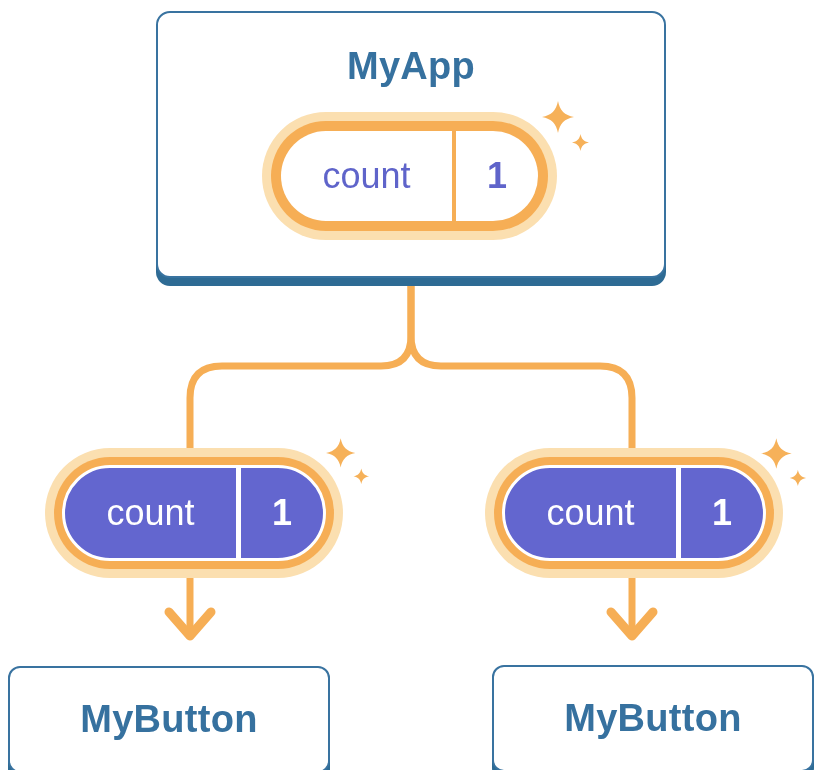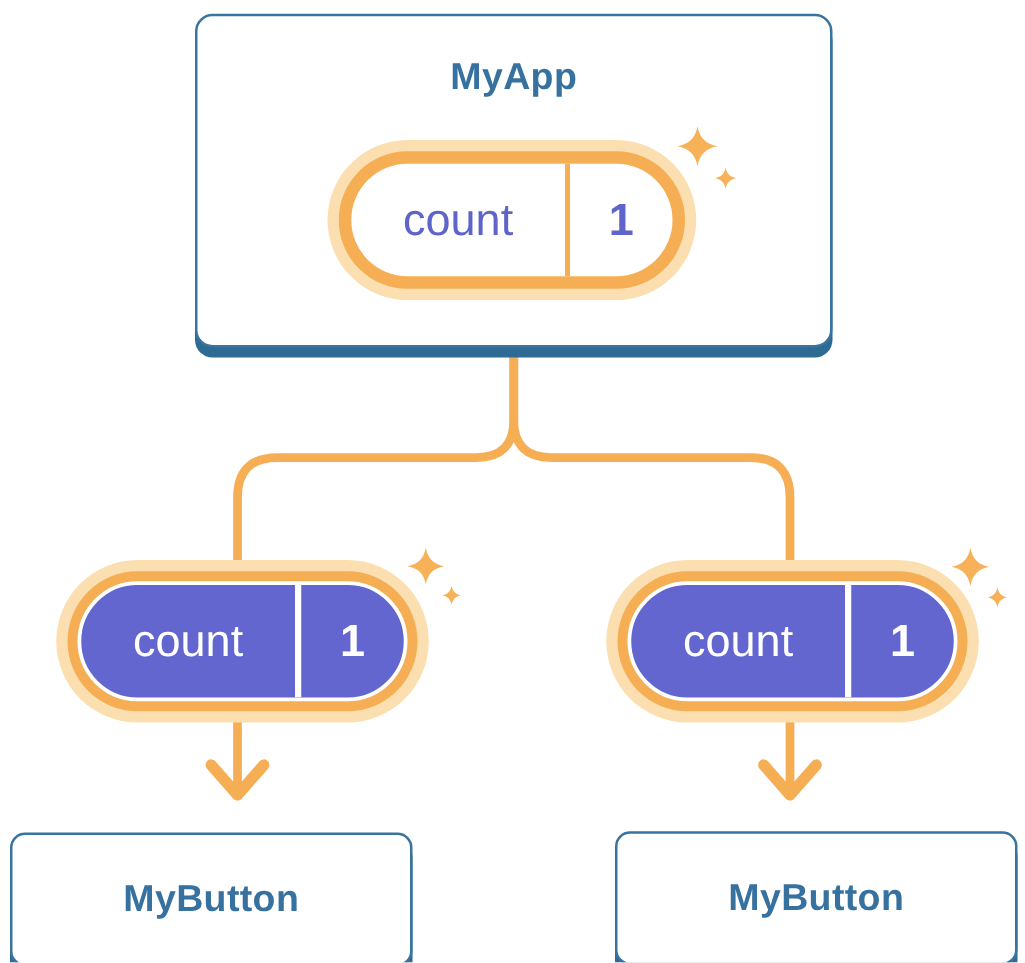--- a/index.html
+++ b/index.html
@@ -17,21 +17,21 @@
     position:absolute;background:#fff;
     border:2px solid var(--card-border,#3973A0);
     border-radius:14px;
     box-shadow:0 8px 0 var(--card-shadow,#2E6B94);
     box-sizing:border-box;
   }
   .card.root{left:156px;top:11px;width:510px;height:267px;}
   .card-title{
     margin:0;text-align:center;
     color:var(--card-text,#36719F);
-    font-size:30px;font-weight:700;letter-spacing:.3px;
+    font-size:38px;font-weight:700;letter-spacing:.3px;
   }
   .root .card-title{margin-top:32px;}
   .card.child{width:322px;height:107px;display:flex;align-items:center;justify-content:center;border-radius:12px;margin-top:16px;}
   .card.child .card-title{margin:0;}
   .child.left{left:8px;top:650px;}
   .child.right{left:492px;top:649px;}
 
   
   .pill{position:absolute;box-sizing:border-box;border-radius:999px;background:var(--pill-glow,#FBDFB0);padding:9px;}
   .pill-ring{width:100%;height:100%;box-sizing:border-box;border-radius:999px;background:var(--pill-ring,#F6AE55);padding:10px;}

